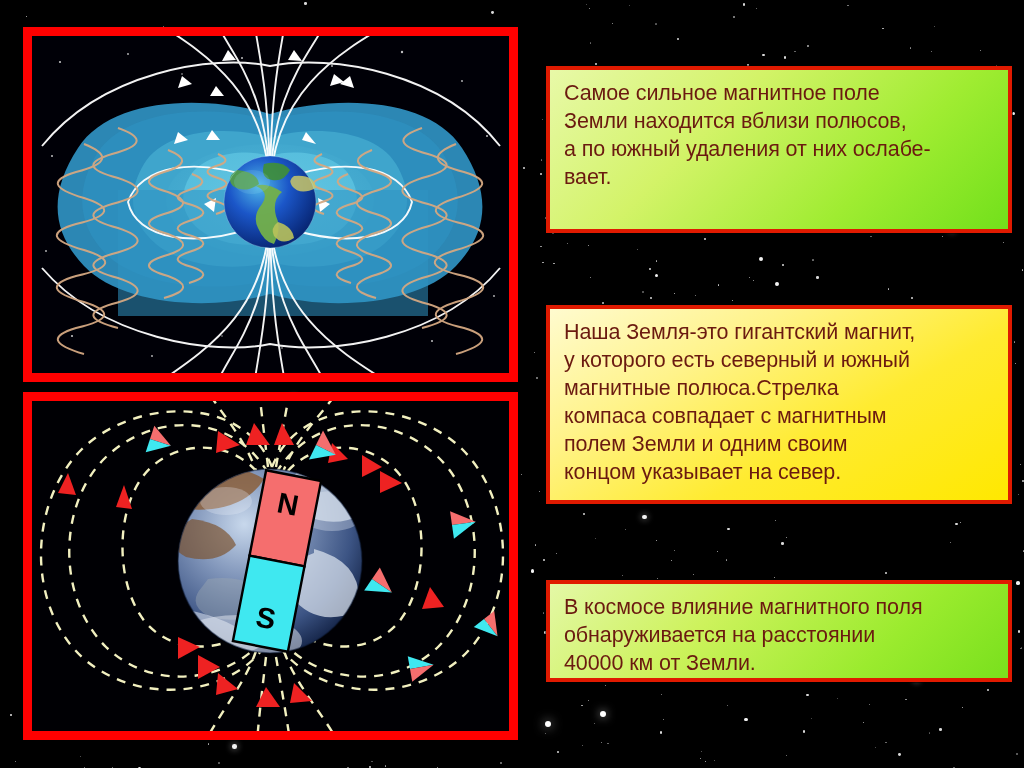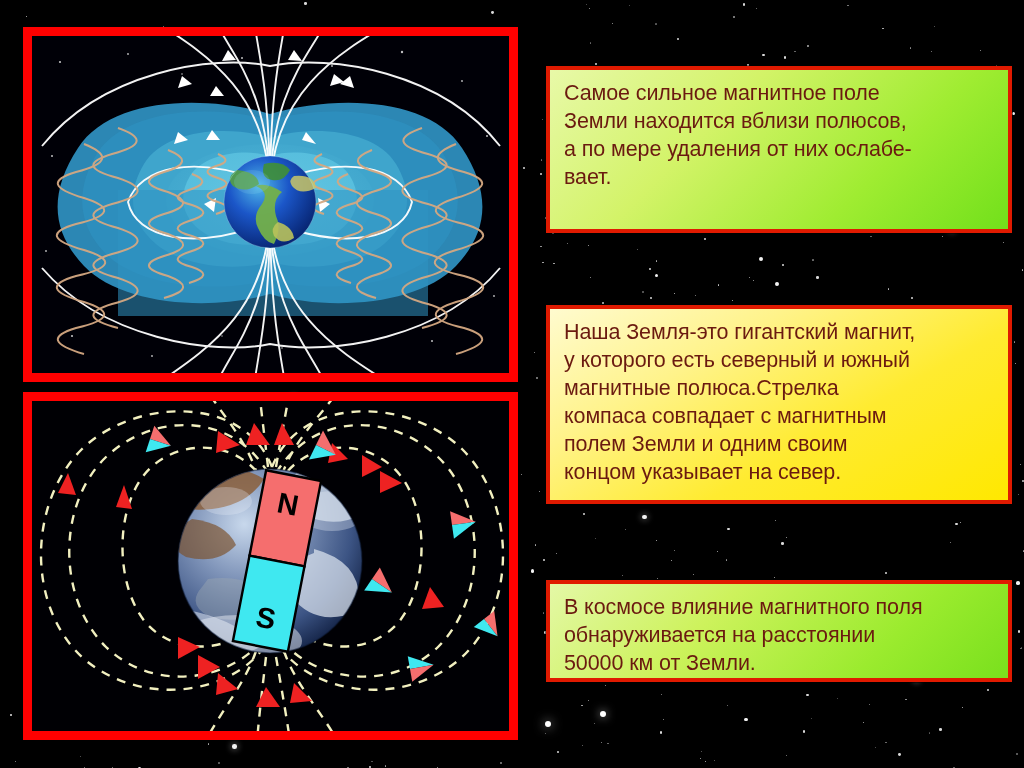--- a/index.html
+++ b/index.html
@@ -649,25 +649,25 @@
             <polygon points="0,0 22,0 0,14" fill="#3FE8F0"></polygon>
           </g>
         </g>
       </g>
     </svg>
   </div>
 </div>
 
 <div class="textbox" id="textbox-strongest">Самое сильное магнитное поле
 Земли находится вблизи полюсов,
-а по мере удаления от них ослабе-
+а по южный удаления от них ослабе-
 вает.</div>
 
 <div class="textbox" id="textbox-giant-magnet">Наша Земля-это гигантский магнит,
 у которого есть северный и южный
 магнитные полюса.Стрелка
 компаса совпадает с магнитным
 полем Земли и одним своим
 концом указывает на север.</div>
 
 <div class="textbox" id="textbox-space-influence">В космосе влияние магнитного поля
 обнаруживается на расстоянии
-50000 км от Земли.</div>
+40000 км от Земли.</div>
 
 </body></html>

